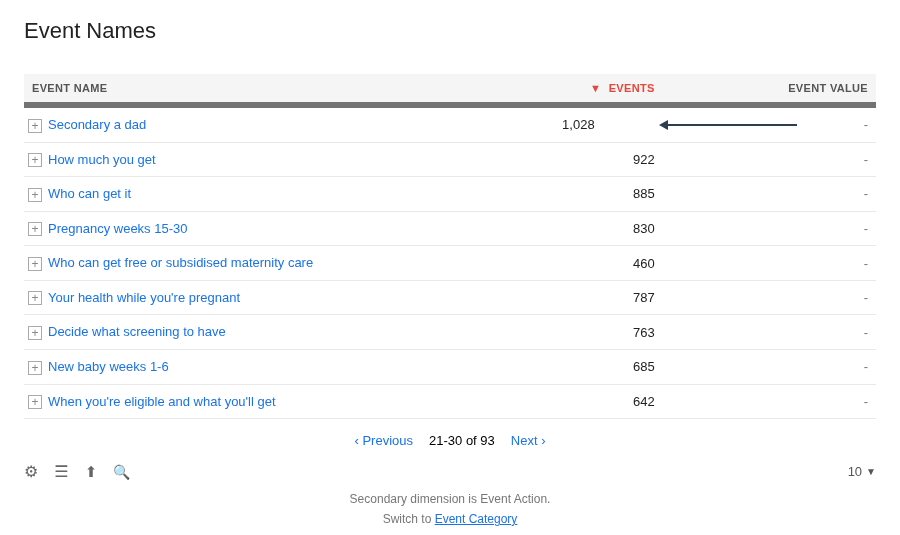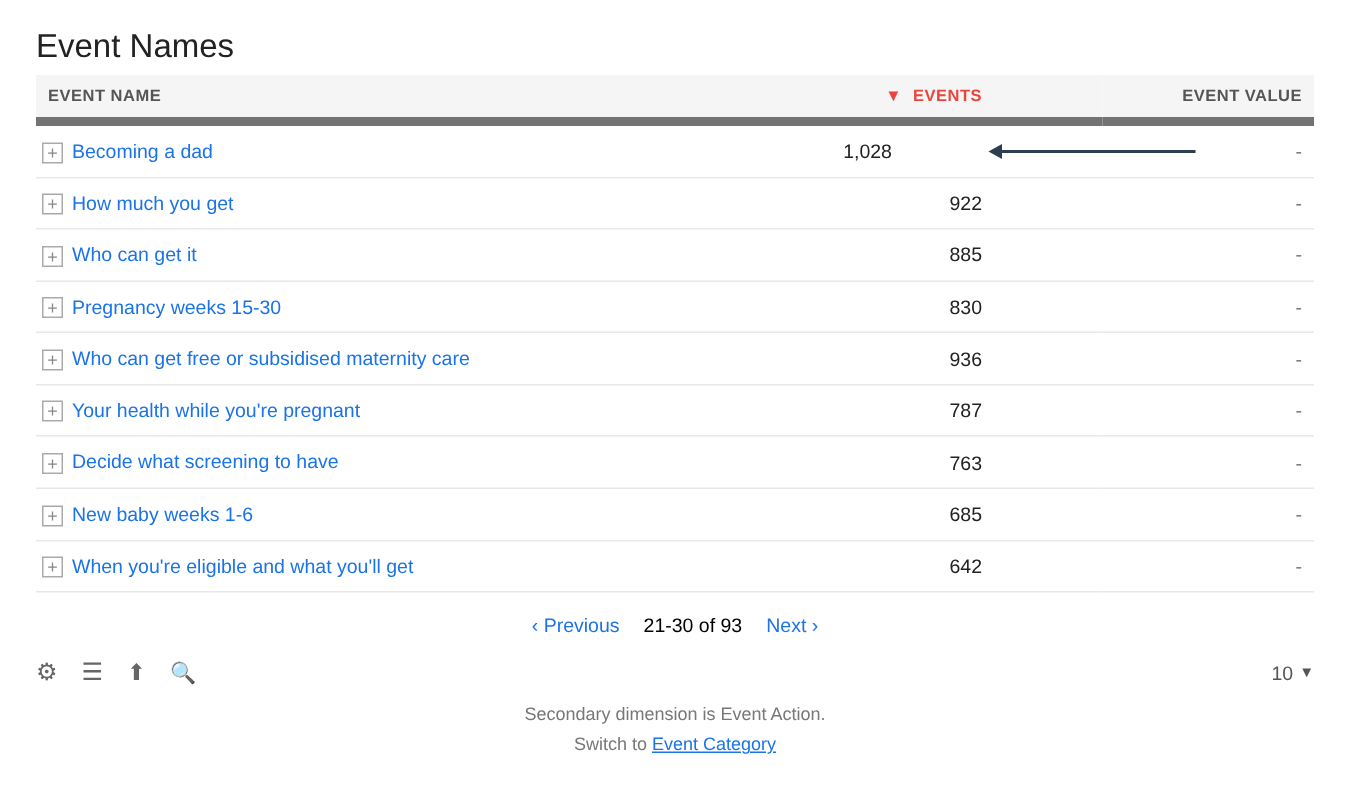--- a/index.html
+++ b/index.html
@@ -11,21 +11,21 @@
       width: 900px;
       min-height: 535px;
     }
     .page-container {
       padding: 18px 24px 12px 24px;
     }
     h1 {
       font-size: 22px;
       font-weight: 400;
       color: #222;
-      margin-bottom: 6px;
+      margin-bottom: 30px;
     }
     .table-wrapper {
       width: 100%;
       border-collapse: collapse;
     }
     table {
       width: 100%;
       border-collapse: collapse;
     }
     thead tr {
@@ -170,21 +170,21 @@
           <span class="sort-arrow">▼</span>
           <span>EVENTS</span>
         </th>
         <th class="col-value">
           <span>EVENT VALUE</span>
         </th>
       </tr>
     </thead>
     <tbody id="table-body">
     <tr>
-          <td class="col-name-cell"><span class="expand-icon">+</span><span class="row-label">Becoming a dad</span></td>
+          <td class="col-name-cell"><span class="expand-icon">+</span><span class="row-label">Secondary a dad</span></td>
           <td class="col-events-cell" style="position: relative; text-align: center;"><span>1,028</span><span style="position: absolute; left: calc(100% - 68px); top: 50%; transform: translateY(-50%); display: inline-flex; align-items: center; pointer-events: none;">
               <span style="display: inline-block; width: 130px; height: 2px; background: rgb(44, 62, 80); position: relative;">
                 <span style="position: absolute; left: -8px; top: 50%; transform: translateY(-50%); width: 0px; height: 0px; border-top: 5px solid transparent; border-bottom: 5px solid transparent; border-right: 9px solid rgb(44, 62, 80);"></span>
               </span>
             </span></td>
           <td class="col-value-cell">-</td>
         </tr>
         <tr>
           <td class="col-name-cell"><span class="expand-icon">+</span><span class="row-label">How much you get</span></td>
           <td class="col-events-cell" style="position: relative;"><span>922</span></td>
@@ -195,21 +195,21 @@
           <td class="col-events-cell" style="position: relative;"><span>885</span></td>
           <td class="col-value-cell">-</td>
         </tr>
         <tr>
           <td class="col-name-cell"><span class="expand-icon">+</span><span class="row-label">Pregnancy weeks 15-30</span></td>
           <td class="col-events-cell" style="position: relative;"><span>830</span></td>
           <td class="col-value-cell">-</td>
         </tr>
         <tr>
           <td class="col-name-cell"><span class="expand-icon">+</span><span class="row-label">Who can get free or subsidised maternity care</span></td>
-          <td class="col-events-cell" style="position: relative;"><span>936</span></td>
+          <td class="col-events-cell" style="position: relative;"><span>460</span></td>
           <td class="col-value-cell">-</td>
         </tr>
         <tr>
           <td class="col-name-cell"><span class="expand-icon">+</span><span class="row-label">Your health while you're pregnant</span></td>
           <td class="col-events-cell" style="position: relative;"><span>787</span></td>
           <td class="col-value-cell">-</td>
         </tr>
         <tr>
           <td class="col-name-cell"><span class="expand-icon">+</span><span class="row-label">Decide what screening to have</span></td>
           <td class="col-events-cell" style="position: relative;"><span>763</span></td>

